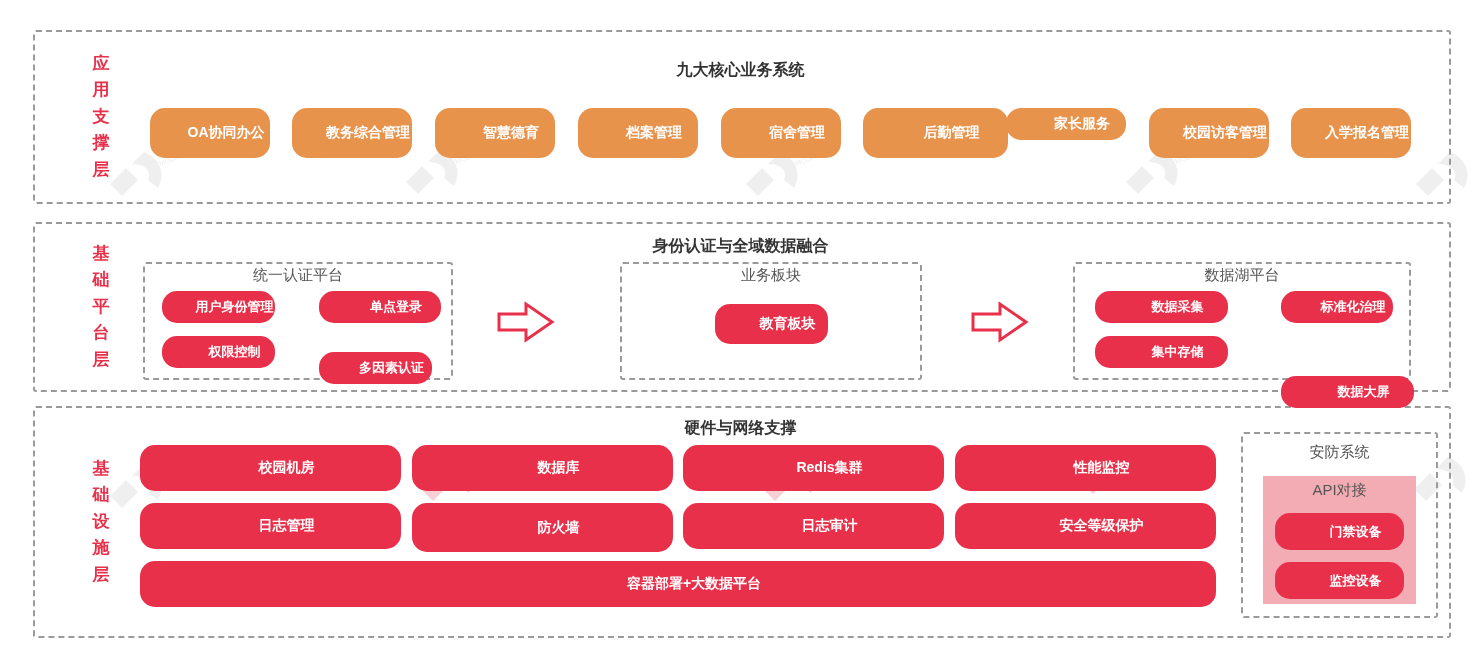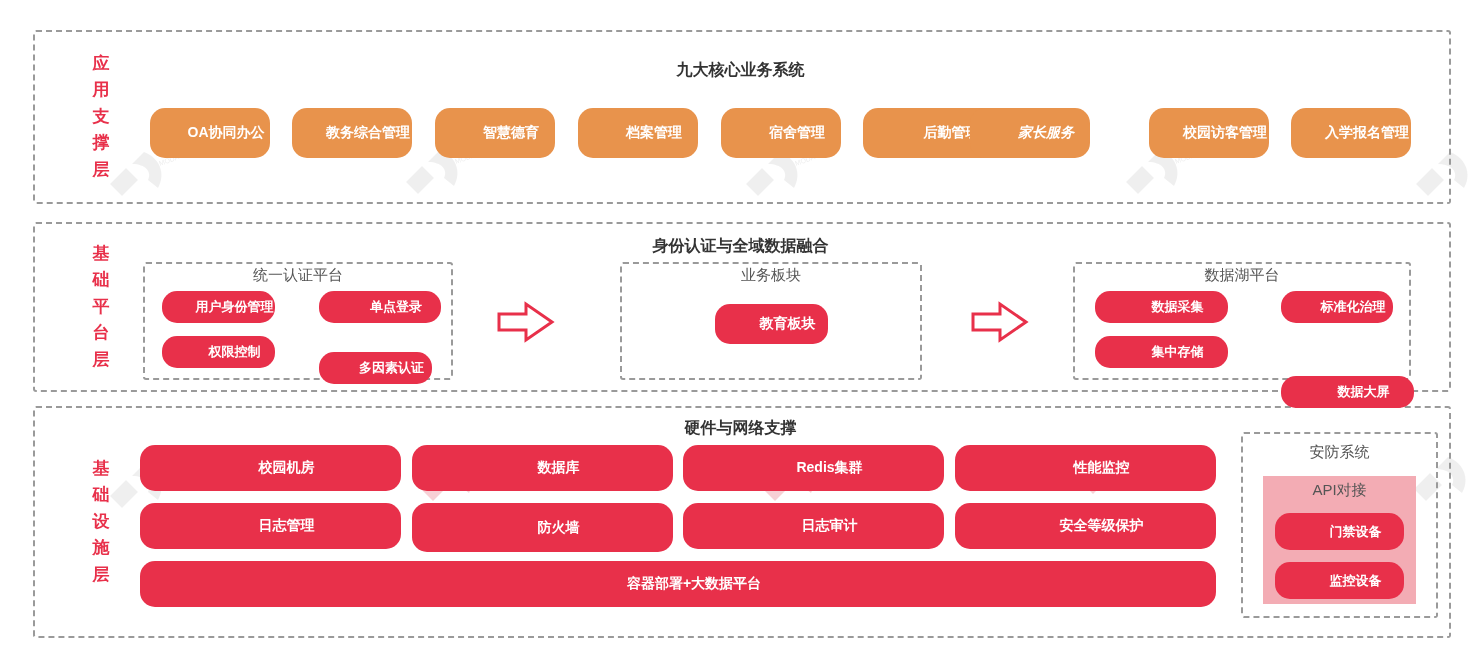--- a/index.html
+++ b/index.html
@@ -223,21 +223,21 @@
   </div>
 
   <div class="section-title" style="left:0; top:60px; width:1481px; text-align:center;">九大核心业务系统</div>
 
   <div class="box orange" style="left:150px; top:108px; width:120px; height:50px;">OA协同办公</div>
   <div class="box orange" style="left:292px; top:108px; width:120px; height:50px;">教务综合管理</div>
   <div class="box orange" style="left:435px; top:108px; width:120px; height:50px;">智慧德育</div>
   <div class="box orange" style="left:578px; top:108px; width:120px; height:50px;">档案管理</div>
   <div class="box orange" style="left:721px; top:108px; width:120px; height:50px;">宿舍管理</div>
   <div class="box orange" style="left:863px; top:108px; width:145px; height:50px;">后勤管理</div>
-  <div class="box orange" style="left:970px; top:108px; width:120px; height:50px;font-style:italic;">家长服务</div>
+  <div class="box orange" style="left:1006px; top:108px; width:120px; height:32px;">家长服务</div>
   <div class="box orange" style="left:1149px; top:108px; width:120px; height:50px;">校园访客管理</div>
   <div class="box orange" style="left:1291px; top:108px; width:120px; height:50px;">入学报名管理</div>
 
   <div class="layer" id="layer-platform">
     <div class="layer-label">
       <span>基</span>
       <span>础</span>
       <span>平</span>
       <span>台</span>
       <span>层</span>

